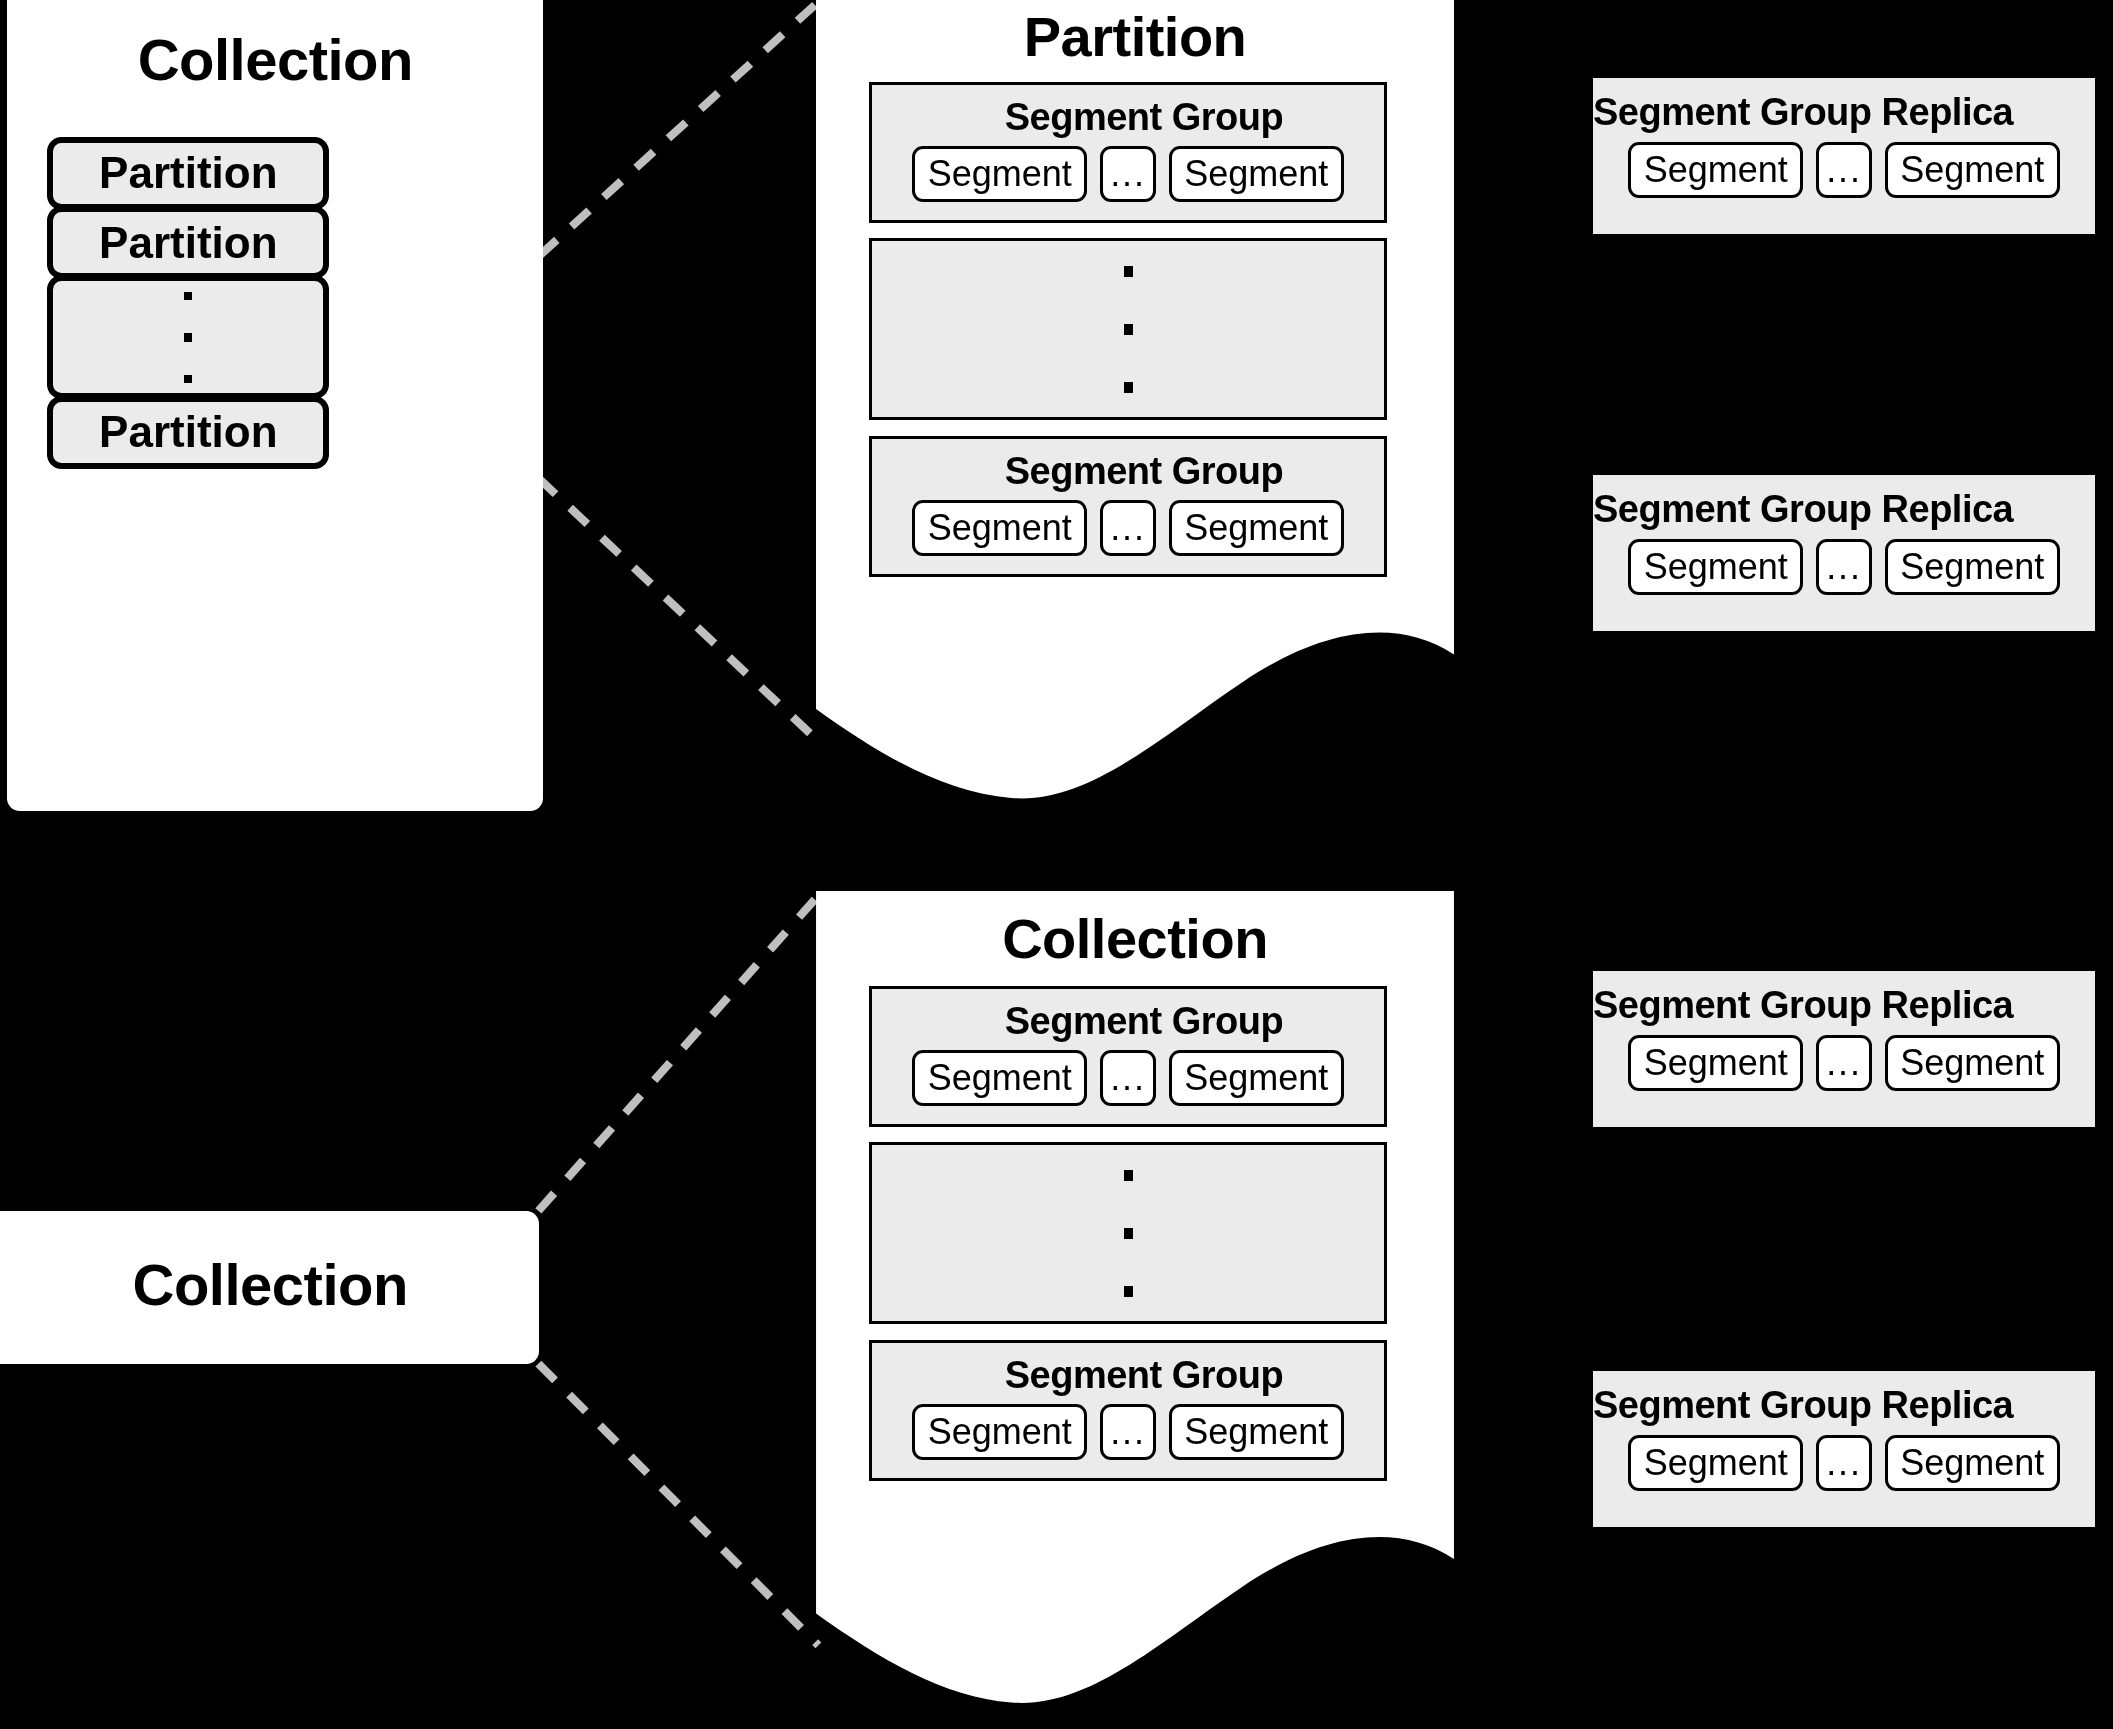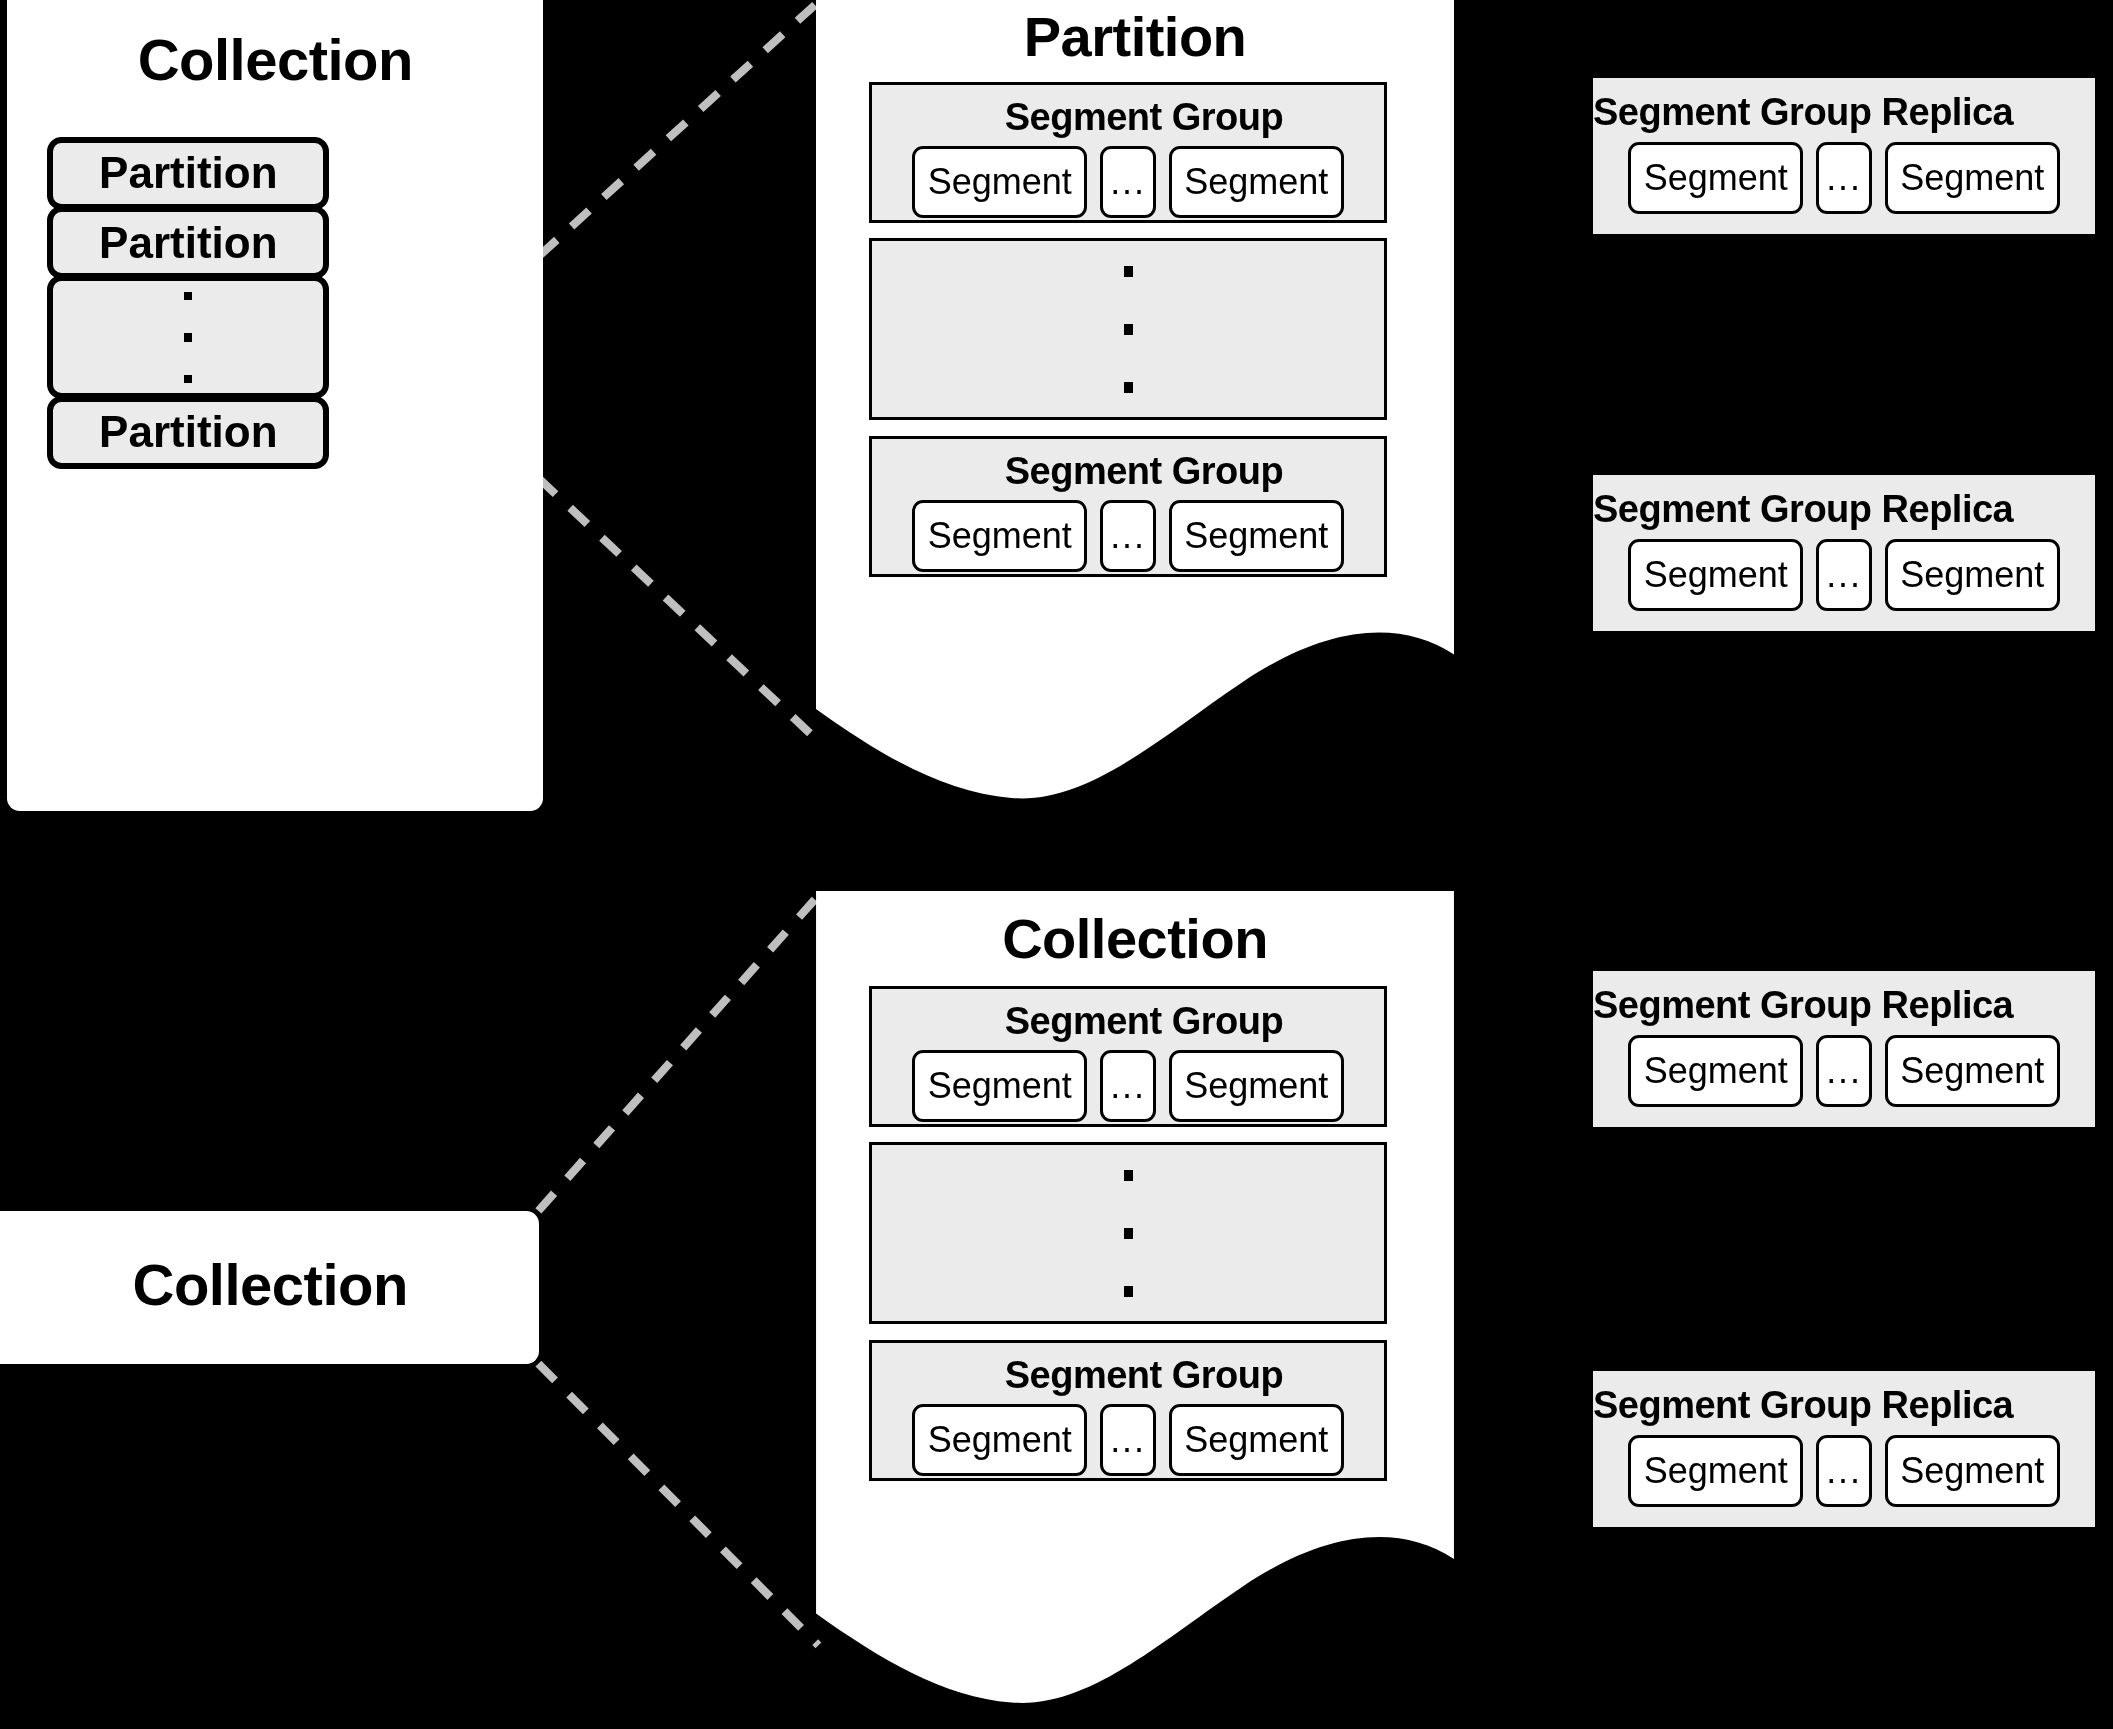--- a/index.html
+++ b/index.html
@@ -42,21 +42,21 @@
     background:#ebebeb;border:3.6px solid #000;box-sizing:border-box;
     padding:9px 0 12.7px 0;
   }
   .seg-group-title{
     text-align:center;font-size:38px;font-weight:bold;color:#000;
     line-height:1.05;margin:3.6px 0 9px 0;letter-spacing:-0.5px;padding-left:32px;
   }
   .seg-row{display:flex;align-items:center;justify-content:center;gap:12.7px;}
   .seg-box{
     background:#fff;border:3.6px solid #000;border-radius:11px;
-    box-sizing:border-box;height:72px;
+    box-sizing:border-box;height:56px;
     display:flex;align-items:center;justify-content:center;
     font-size:36px;color:#000;font-weight:400;padding:0 11px;
   }
   .seg-box.wide{width:175px;}
   .seg-box.ell{width:56px;font-size:36px;letter-spacing:1.8px;}
 
   .seg-dots-box{
     background:#ebebeb;border:3.6px solid #000;box-sizing:border-box;
     display:flex;flex-direction:column;align-items:center;justify-content:center;gap:47px;
   }

